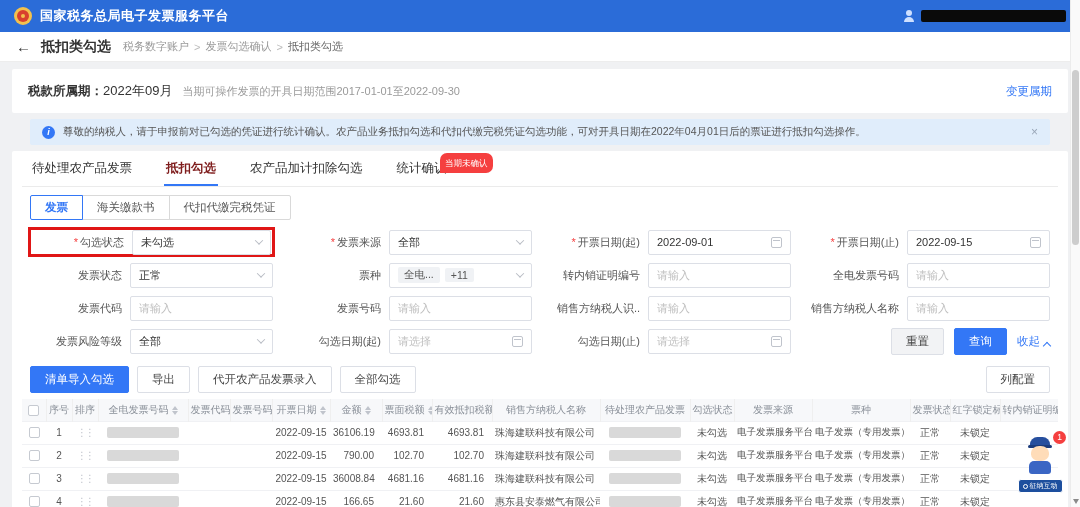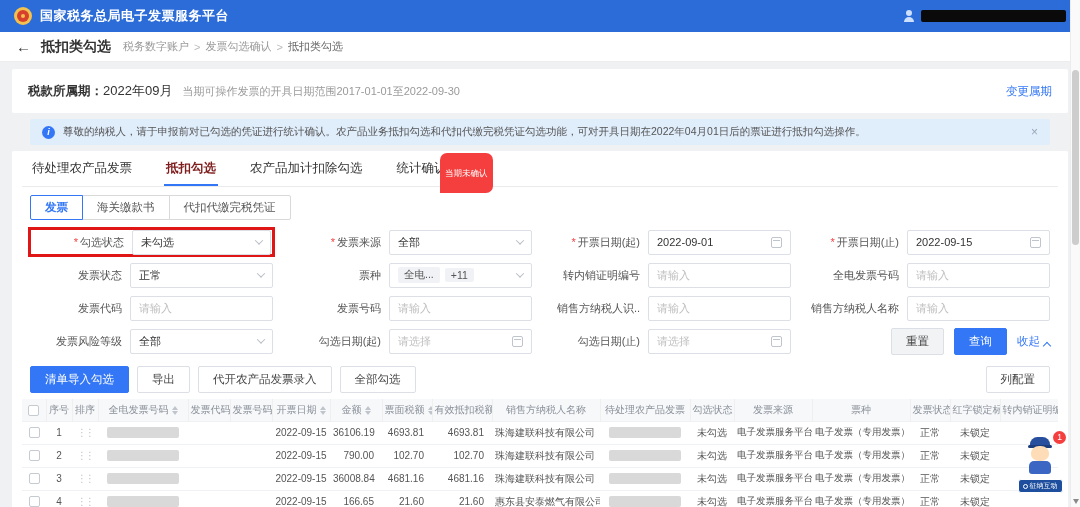--- a/index.html
+++ b/index.html
@@ -37,21 +37,21 @@
   .notice { margin:6px 30px 0; background:#e0edfb; height:26px; display:flex; align-items:center; padding:0 12px; border-radius:2px; }
   .info-ic { width:13px; height:13px; border-radius:50%; background:#3377f6; color:#fff; font-size:9px; line-height:13px; text-align:center; font-style:italic; font-weight:bold; flex:0 0 auto; }
   .notice-text { font-size:10.5px; color:#555; margin-left:8px; white-space:nowrap; overflow:hidden; }
   .notice-close { margin-left:auto; color:#9aa7b8; font-size:12px; cursor:pointer; padding-left:10px; }
 
   
   .main-card { margin:6px 12px 0; background:#fff; padding:0 10px 6px; border-radius:2px; }
   .tabs { display:flex; gap:30px; border-bottom:1px solid #ebebeb; padding:0 8px; }
   .tab { font-size:12.5px; color:#333; padding:9px 2px 7px; position:relative; cursor:pointer; }
   .tab.active { color:#7f1d1d; font-weight:bold; border-bottom:2px solid #3377f6; }
-  .tab-badge { position:absolute; top:2px; right:-44px; background:#f53f3f; color:#fff; font-size:8.5px; line-height:12px; padding:14px 5px; border-radius:7px 7px 7px 0; white-space:nowrap; }
+  .tab-badge { position:absolute; top:2px; right:-44px; background:#f53f3f; color:#fff; font-size:8.5px; line-height:12px; padding:4px 5px; border-radius:7px 7px 7px 0; white-space:nowrap; }
 
   .subtabs { display:flex; padding:8px 8px 4px; }
   .seg { font-size:11.5px; padding:4px 14px; border:1px solid #d9d9d9; background:#fff; margin-left:-1px; color:#555; cursor:pointer; }
   .seg:first-child { border-radius:2px 0 0 2px; margin-left:0; }
   .seg:last-child { border-radius:0 2px 2px 0; }
   .seg.active { border-color:#3377f6; color:#3377f6; position:relative; z-index:1; font-weight:bold; }
 
   
   .filter-grid { display:grid; grid-template-columns:repeat(4,1fr); column-gap:16px; row-gap:7px; padding:5px 8px 6px; }
   .ffield { display:flex; align-items:center; height:26px; }

